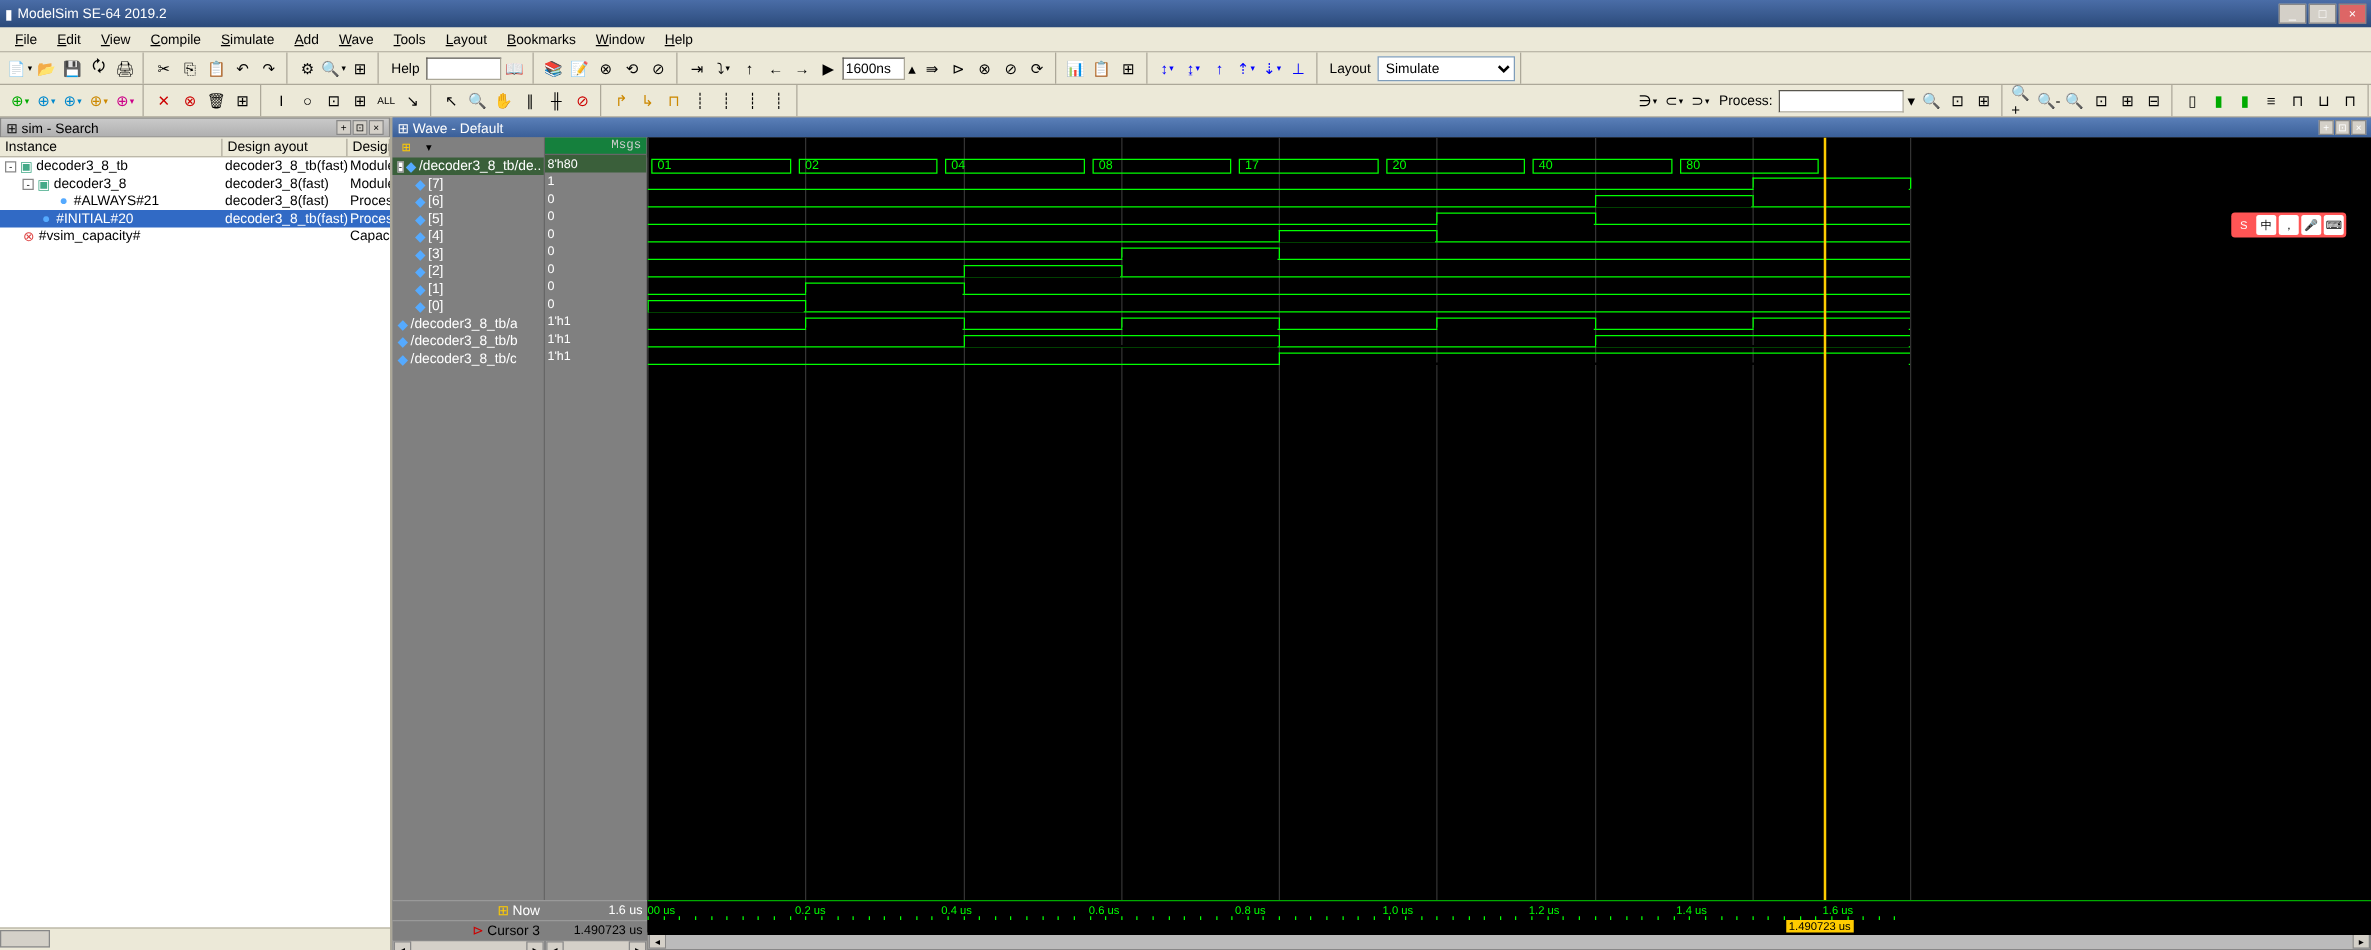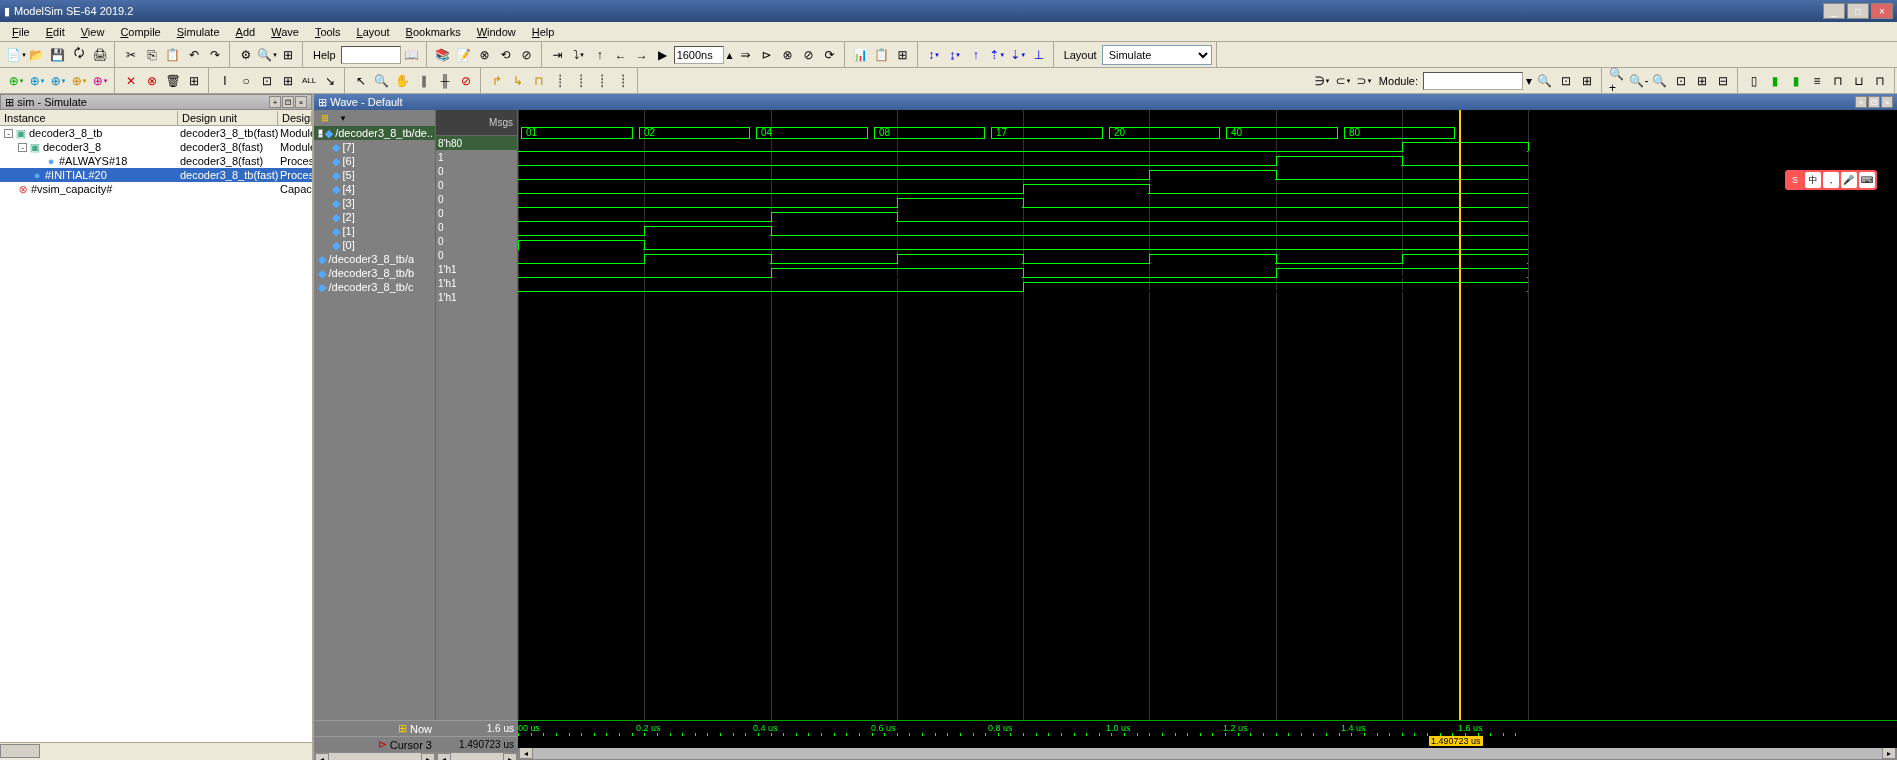--- a/index.html
+++ b/index.html
@@ -40,21 +40,21 @@
 .sb-scroll { flex: 1; background: #ece9d8; position: relative; }
 .sb-thumb { position: absolute; left: 0; width: 40px; height: 14px; top: 1px; background: #d4d0c8; border: 1px solid #888; }
 .wave-panel { flex: 1; display: flex; flex-direction: column; background: #808080; }
 .wave-header-bar { background: linear-gradient(#5a7fb8, #3a5f98); color: white; height: 16px; display: flex; align-items: center; padding: 0 4px; font-size: 10px; justify-content: space-between; }
 .wave-toolbar { background: #808080; height: 16px; display: flex; align-items: center; padding: 0 4px; gap: 4px; }
 .wave-mini-btn { width: 14px; height: 14px; display: flex; align-items: center; justify-content: center; font-size: 9px; cursor: pointer; }
 .wave-body { flex: 1; display: flex; }
 .wave-names { width: 122px; background: #808080; border-right: 1px solid #666; }
 .wave-values { width: 82px; background: #808080; border-right: 1px solid #666; }
 .wave-plot { flex: 1; background: black; position: relative; overflow: hidden; }
-.wv-header { height: 26px; background: #404040; color: #ccc; font-size: 10px; display: flex; align-items: center; justify-content: flex-end; padding: 0 4px; border-bottom: 1px solid #666; }
+.wv-header { height: 14px; background: #15803d; color: #ccc; font-size: 10px; display: flex; align-items: center; justify-content: flex-end; padding: 0 4px; border-bottom: 1px solid #666; font-family: Liberation Mono, monospace; }
 .wv-row { height: 14px; display: flex; align-items: center; font-size: 10px; color: white; padding: 0 2px; }
 .wv-row.bus { background: #3a5f3a; }
 .wv-name { display: flex; align-items: center; gap: 2px; overflow: hidden; white-space: nowrap; }
 .wv-sig-icon { color: #5af; }
 .wave-bus-text { position: absolute; color: #0f0; font-size: 10px; top: 1px; }
 .wave-line { position: absolute; background: #0f0; height: 1px; }
 .wave-seg { position: absolute; border: 1px solid #0f0; height: 12px; }
 .cursor-line { position: absolute; width: 2px; background: #fc0; top: 0; bottom: 0; }
 .time-tick { position: absolute; color: #0f0; font-size: 9px; top: 2px; }
 .time-minor { position: absolute; bottom: 0; width: 1px; height: 3px; background: #0f0; }
@@ -205,21 +205,21 @@
       <div class="tb-btn" style="color:#c80">⊓</div>
       <div class="tb-btn">┊</div>
       <div class="tb-btn">┊</div>
       <div class="tb-btn">┊</div>
       <div class="tb-btn">┊</div>
     </div>
     <div class="tb-group" style="margin-left:auto">
       <div class="tb-btn dd">∋</div>
       <div class="tb-btn dd">⊂</div>
       <div class="tb-btn dd">⊃</div>
-      <span class="tb-label">Module:</span>
+      <span class="tb-label">Process:</span>
       <input class="tb-input" style="width: 100px;">
       <div class="tb-btn" style="width:10px">▾</div>
       <div class="tb-btn">🔍</div>
       <div class="tb-btn">⊡</div>
       <div class="tb-btn">⊞</div>
     </div>
     <div class="tb-group">
       <div class="tb-btn">🔍+</div>
       <div class="tb-btn">🔍-</div>
       <div class="tb-btn">🔍</div>
@@ -236,30 +236,30 @@
       <div class="tb-btn">⊔</div>
       <div class="tb-btn">⊓</div>
     </div>
   </div>
 </div>
 
 <div class="main-area">
 
   <div class="sim-panel">
     <div class="panel-header">
-      <span><span>⊞</span> <span>sim - Simulate</span></span>
+      <span><span>⊞</span> <span>sim - Search</span></span>
       <div class="panel-ctrls">
         <div class="panel-ctrl">+</div>
         <div class="panel-ctrl">⊡</div>
         <div class="panel-ctrl">×</div>
       </div>
     </div>
     <div class="sim-cols">
       <div class="sim-col" style="width:178px">Instance</div>
-      <div class="sim-col" style="width:100px">Design unit</div>
+      <div class="sim-col" style="width:100px">Design ayout</div>
       <div class="sim-col" style="flex:1">Design u</div>
     </div>
     <div class="sim-tree" id="sim-tree">
         <div class="tree-row">
           <div class="tree-cell" style="width: 178px; padding-left: 4px;">
             <span class="tree-toggle">-</span>
             <span class="tree-icon icon-module">▣</span>
             <span>decoder3_8_tb</span>
           </div>
           <div class="tree-cell" style="width: 100px;">decoder3_8_tb(fast)</div>
@@ -271,21 +271,21 @@
             <span class="tree-icon icon-module">▣</span>
             <span>decoder3_8</span>
           </div>
           <div class="tree-cell" style="width: 100px;">decoder3_8(fast)</div>
           <div class="tree-cell" style="flex: 1 1 0%;">Module</div>
         </div>
         <div class="tree-row">
           <div class="tree-cell" style="width: 178px; padding-left: 32px;">
             <span style="width: 11px; display: inline-block;"></span>
             <span class="tree-icon icon-process">●</span>
-            <span>#ALWAYS#18</span>
+            <span>#ALWAYS#21</span>
           </div>
           <div class="tree-cell" style="width: 100px;">decoder3_8(fast)</div>
           <div class="tree-cell" style="flex: 1 1 0%;">Process</div>
         </div>
         <div class="tree-row selected">
           <div class="tree-cell" style="width: 178px; padding-left: 18px;">
             <span style="width: 11px; display: inline-block;"></span>
             <span class="tree-icon icon-process">●</span>
             <span>#INITIAL#20</span>
           </div>

